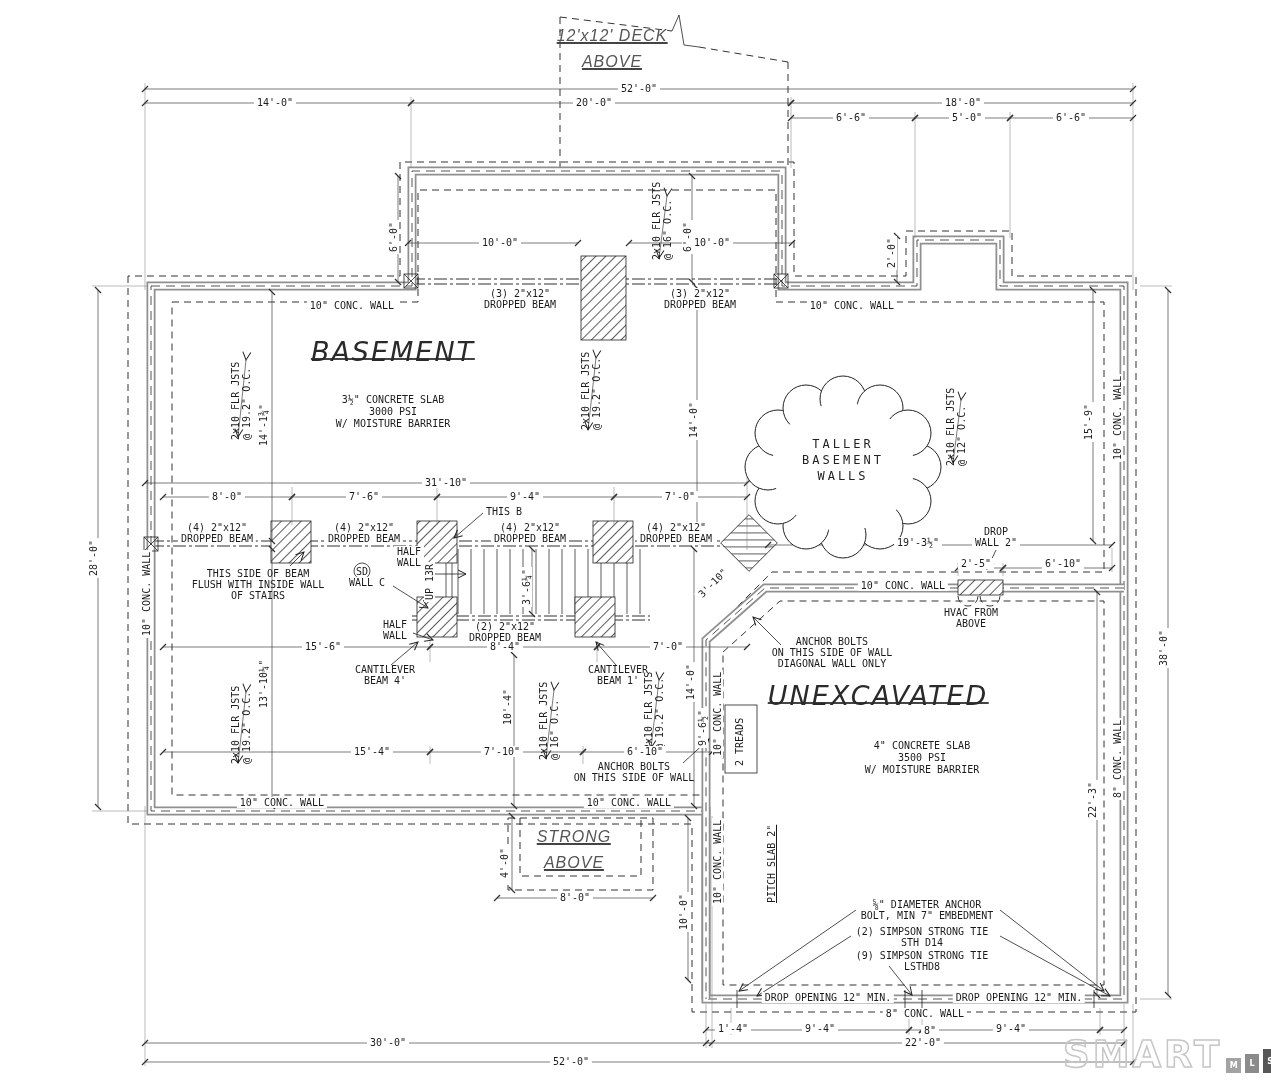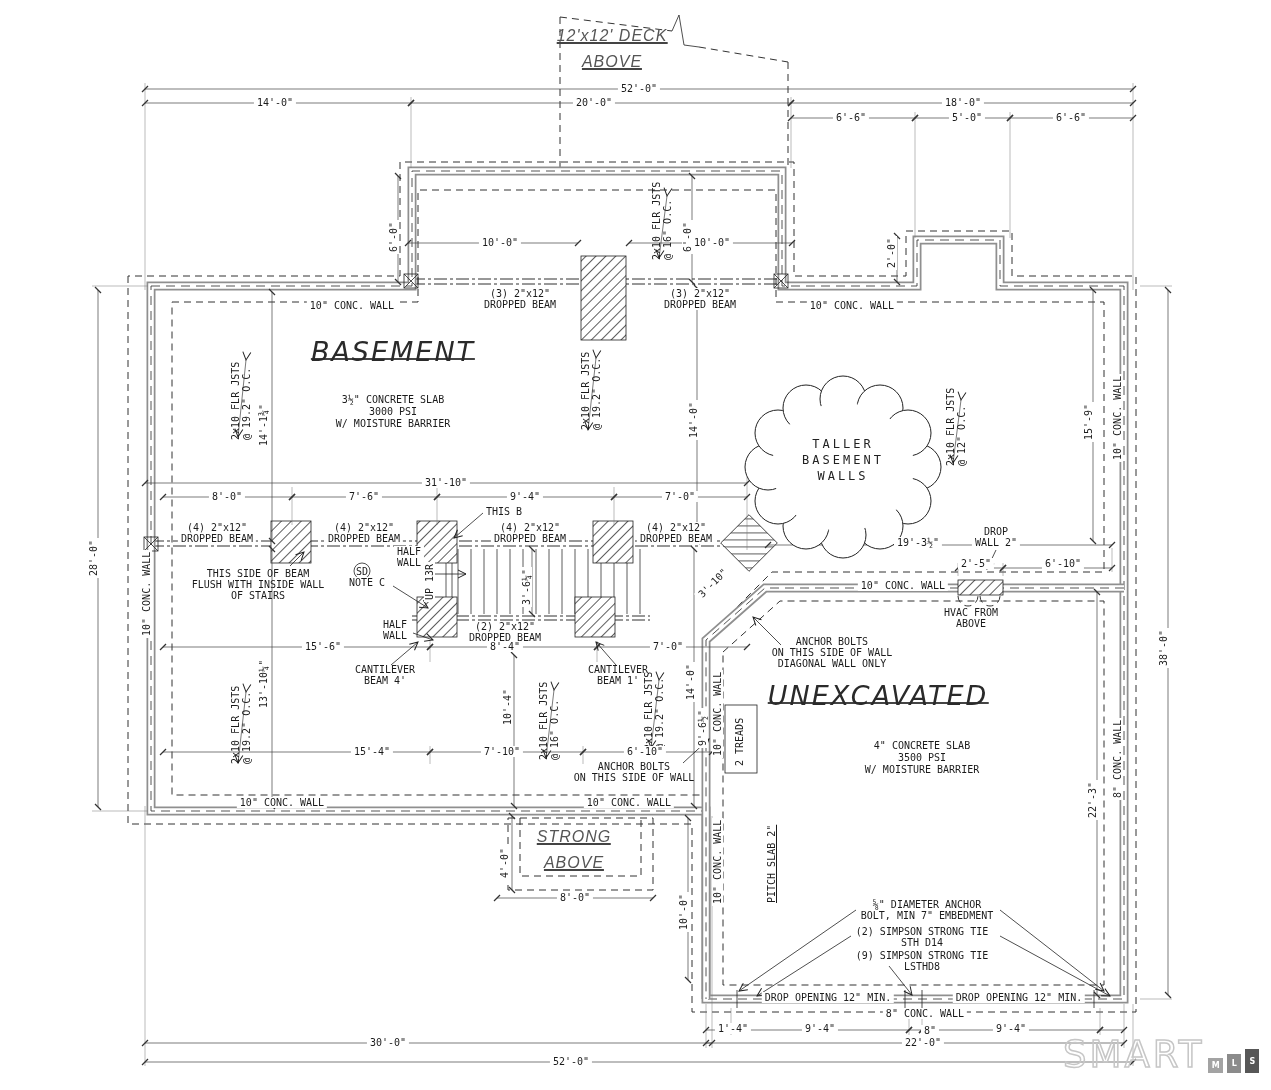--- a/index.html
+++ b/index.html
@@ -29,21 +29,21 @@
   .xl{stroke:#777;stroke-width:.5;fill:none}
   .bm{stroke:#1a1a1a;stroke-width:.9;fill:none;stroke-dasharray:13 3 3 3}
   .tr{stroke:#333;stroke-width:.8;fill:none}
   .pd{fill:url(#h);stroke:#222;stroke-width:.8}
   .ld{stroke:#222;stroke-width:.8;fill:none;marker-end:url(#ar)}
   .ja{stroke:#222;stroke-width:.6;marker-start:url(#ar);marker-end:url(#ar)}
   .cl{fill:#fff;stroke:#222;stroke-width:1}
   .thin{stroke:#222;stroke-width:.8;fill:none}
   
   #wm{position:absolute;left:1063px;top:1036px;z-index:3;display:flex;align-items:flex-end}
-  #wm .wtext{font-family:"DejaVu Sans",sans-serif;font-weight:normal;font-size:37px;line-height:37px;
+  #wm .wtext{font-family:"DejaVu Sans",sans-serif;font-weight:bold;font-size:37px;line-height:37px;
              letter-spacing:3px;color:transparent;-webkit-text-stroke:1.5px #c6c6c6}
   #wm .blk{display:flex;align-items:center;justify-content:center;color:#fff;
            font:bold 8px "DejaVu Sans",sans-serif;margin-left:4px}
 </style>
 </head>
 <body>
 
 <div id="sheet">
 
 <svg id="draw" width="1271" height="1090" viewBox="0 0 1271 1090">
@@ -327,21 +327,21 @@
 
 <span class="lbl c bg" style="left:733px;top:1023px">1'-4"</span>
 <span class="lbl c bg" style="left:820px;top:1023px">9'-4"</span>
 <span class="lbl c bg" style="left:930px;top:1025px">8"</span>
 <span class="lbl c bg" style="left:1011px;top:1023px">9'-4"</span>
 <span class="lbl c bg" style="left:923px;top:1037px">22'-0"</span>
 <span class="lbl c bg" style="left:388px;top:1037px">30'-0"</span>
 <span class="lbl c bg" style="left:571px;top:1056px">52'-0"</span>
 
 <span class="lbl bg" style="left:483px;top:506px">THIS B</span>
-<span class="lbl bg" style="left:346px;top:577px">NOTE C</span>
+<span class="lbl bg" style="left:346px;top:577px">WALL C</span>
 <span class="lbl tiny c" style="left:362px;top:568px">SD</span>
 <span class="lbl c" style="left:258px;top:568px">THIS SIDE OF BEAM
 FLUSH WITH INSIDE WALL
 OF STAIRS</span>
 <span class="lbl c bg" style="left:409px;top:546px">HALF
 WALL</span>
 <span class="lbl c bg" style="left:395px;top:619px">HALF
 WALL</span>
 <span class="lbl v bg" style="left:424px;top:602px">UP 13R</span>
 <span class="lbl v" style="left:734px;top:766px">2 TREADS</span>

